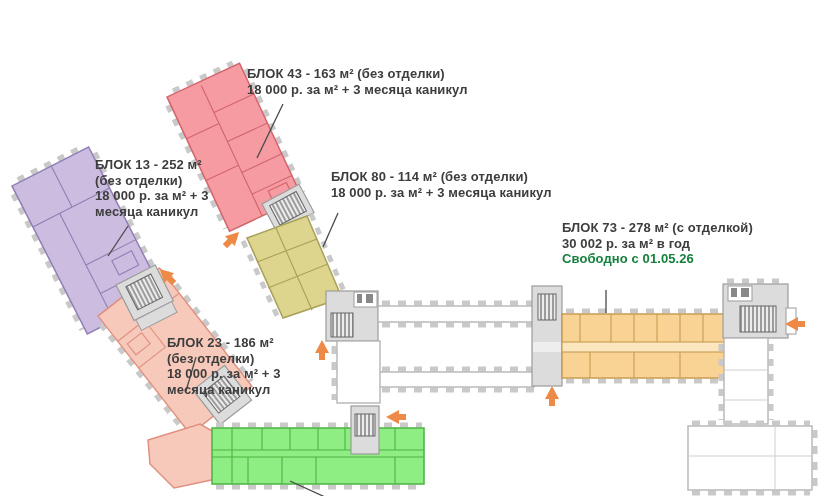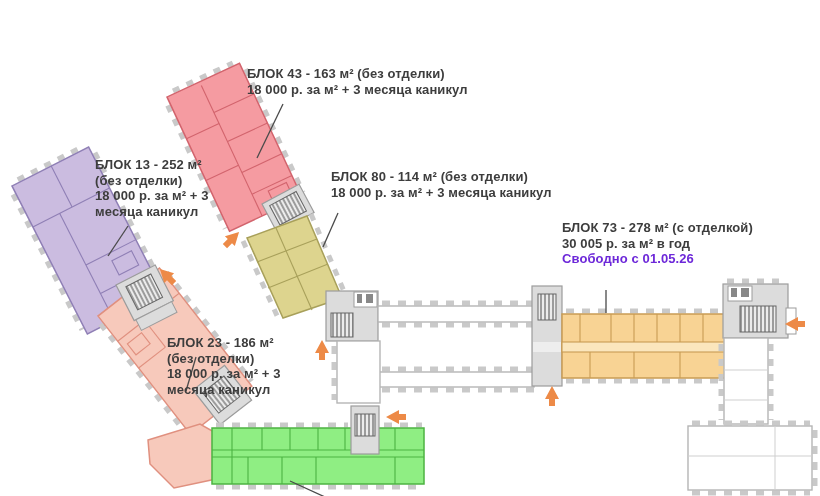--- a/index.html
+++ b/index.html
@@ -1,21 +1,21 @@
 <!DOCTYPE html>
 <html><head>
 <meta charset="utf-8">
 <style>
   html,body{margin:0;padding:0;background:#fff;}
   .canvas{position:relative;width:820px;height:496px;background:#fff;overflow:hidden;
           font-family:"Liberation Sans",sans-serif;}
   .canvas svg{position:absolute;left:0;top:0;}
   .plan-label{position:absolute;font-size:13px;line-height:15.6px;font-weight:600;
               color:#3d3d3d;letter-spacing:.1px;white-space:nowrap;}
-  .plan-label .accent{color:#6d28d9;}
+  .plan-label .accent{color:#15803d;}
 </style>
 </head>
 <body>
 
 <div class="canvas">
 
 <svg width="820" height="496" viewBox="0 0 820 496">
   <defs>
     <pattern id="hatch" width="4" height="4" patternUnits="userSpaceOnUse">
       <rect width="4" height="4" fill="#ececec"></rect>
@@ -238,21 +238,21 @@
     <div>месяца каникул</div>
   </div>
 
   <div class="plan-label" style="left:331px;top:169px;">
     <div>БЛОК 80 - 114 м² (без отделки)</div>
     <div>18 000 р. за м² + 3 месяца каникул</div>
   </div>
 
   <div class="plan-label" style="left:562px;top:220px;">
     <div>БЛОК 73 - 278 м² (с отделкой)</div>
-    <div>30 005 р. за м² в год</div>
+    <div>30 002 р. за м² в год</div>
     <div class="accent">Свободно с 01.05.26</div>
   </div>
 
   <div class="plan-label" style="left:167px;top:287px;margin-top:48px;">
     <div>БЛОК 23 - 186 м²</div>
     <div>(без отделки)</div>
     <div>18 000 р. за м² + 3</div>
     <div>месяца каникул</div>
   </div>
 

